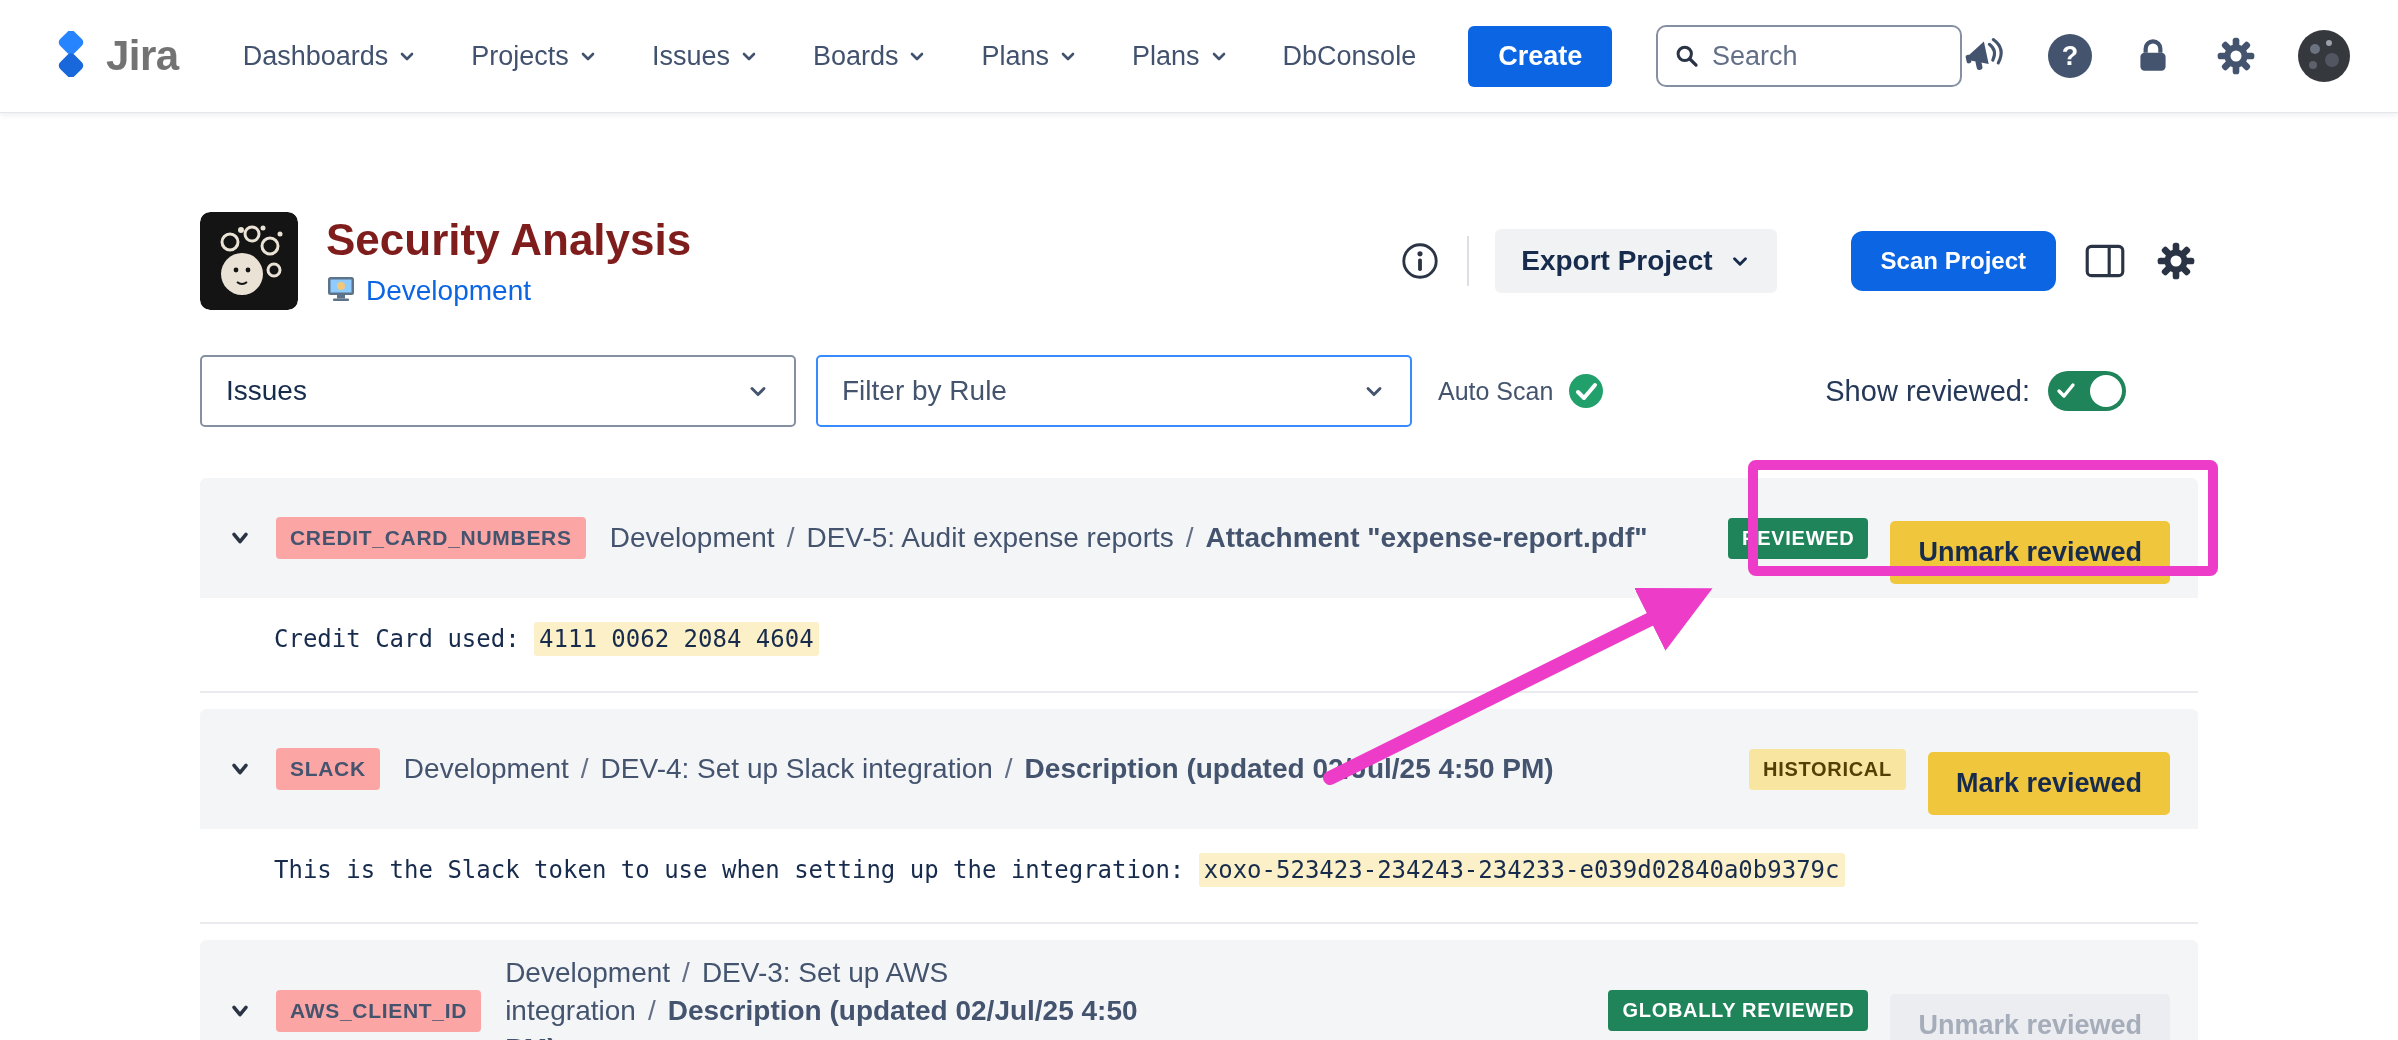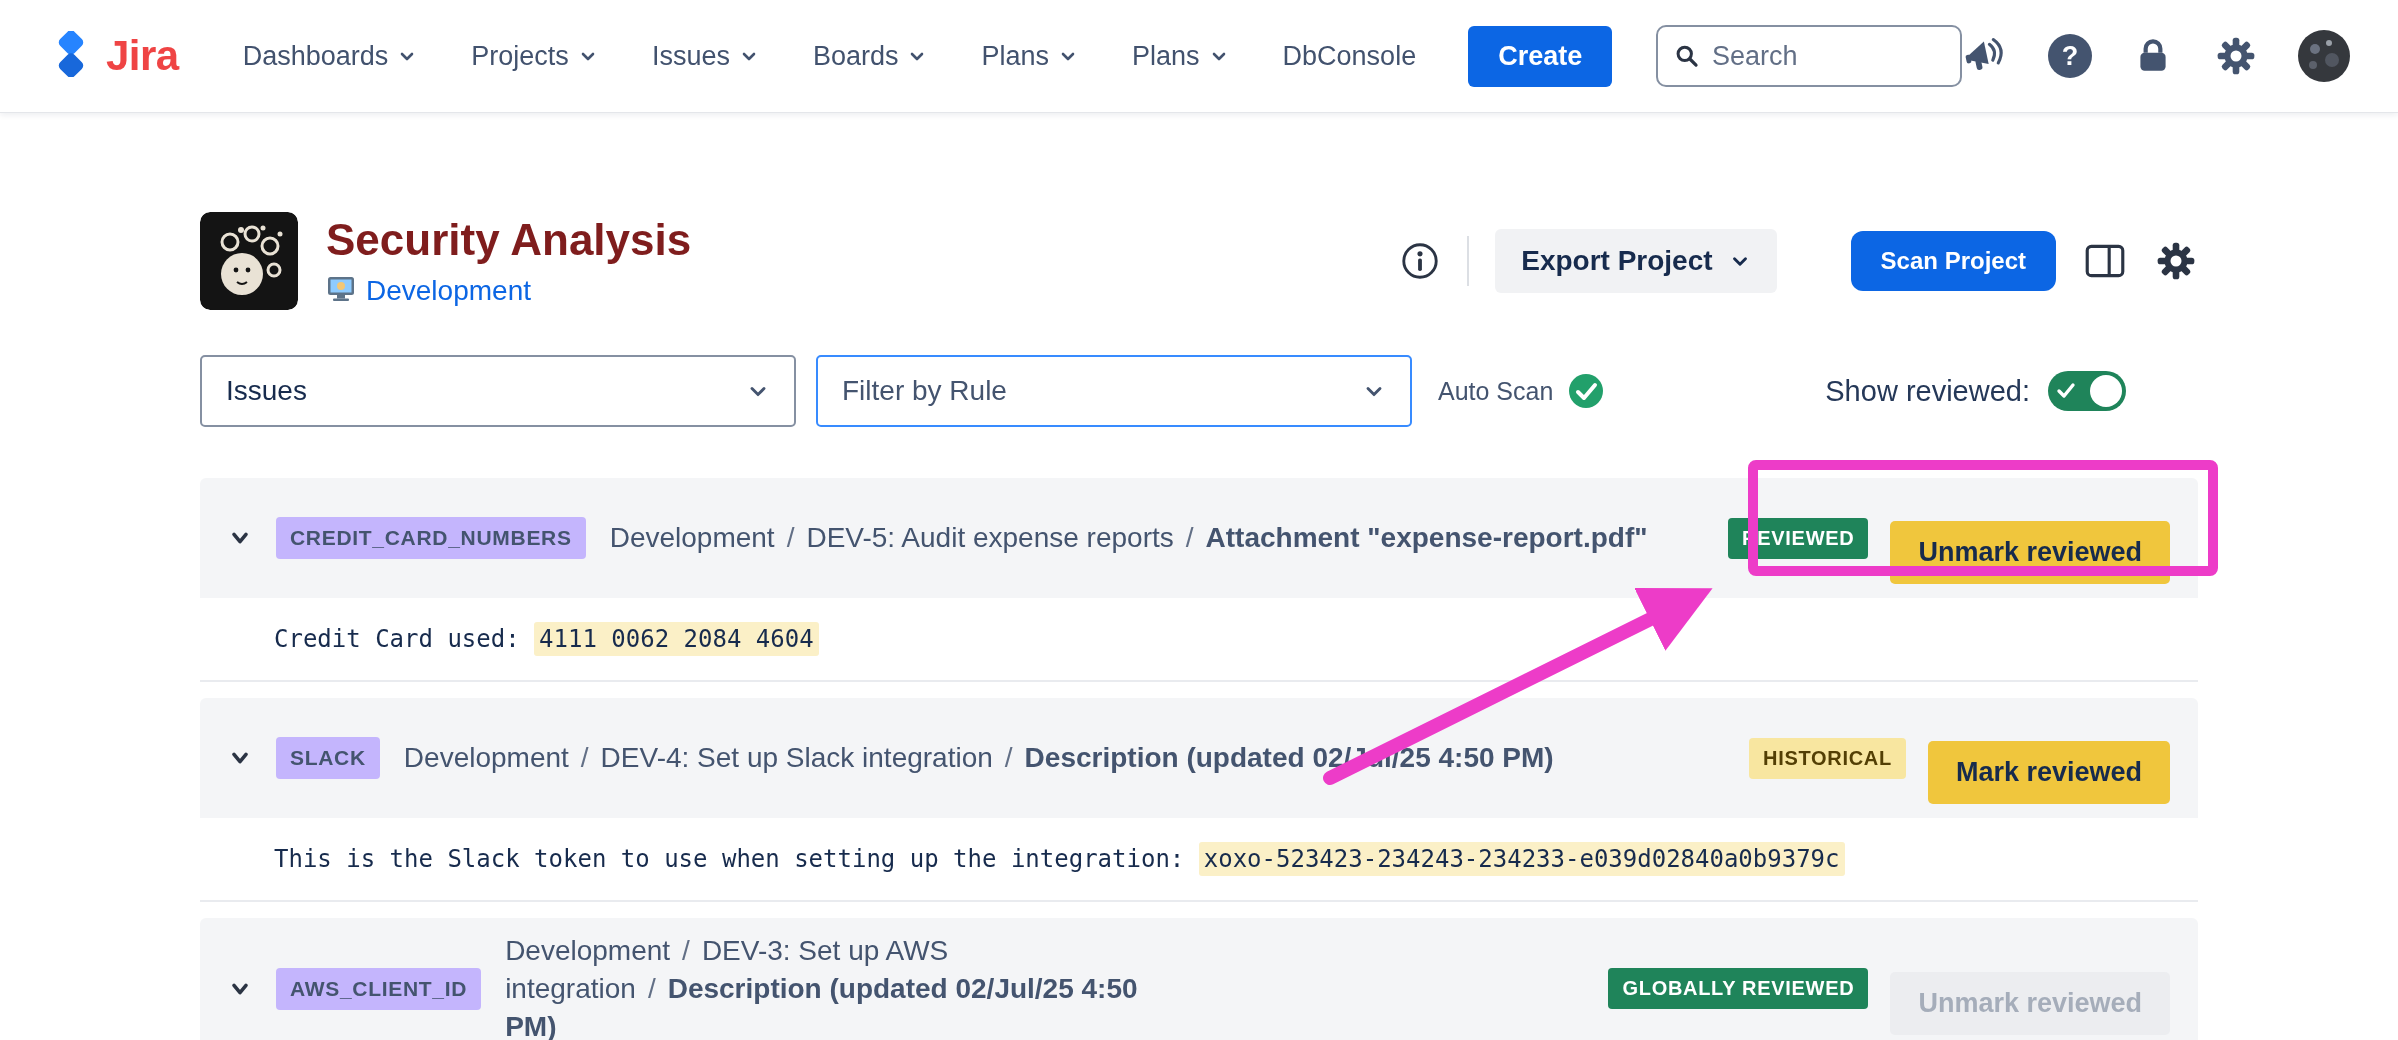--- a/index.html
+++ b/index.html
@@ -11,21 +11,21 @@
 
   
   .topnav {
     height: 113px; display: flex; align-items: center;
     padding: 0 48px; background: #fff;
     border-bottom: 1px solid #E4E6EA;
     box-shadow: 0 2px 6px rgba(9,30,66,0.08);
     position: relative; z-index: 5;
   }
   .brand { display: flex; align-items: center; gap: 12px; margin-right: 64px; cursor: pointer; }
-  .brand-text { font-size: 42px; font-weight: 700; color: #ef4444; letter-spacing: -0.5px; }
+  .brand-text { font-size: 42px; font-weight: 700; color: #737373; letter-spacing: -0.5px; }
   .navitems { display: flex; align-items: center; gap: 54px; }
   .navitem { display: flex; align-items: center; gap: 9px; font-size: 27px; color: #42526E; cursor: pointer; white-space: nowrap; }
   .create-btn {
     margin-left: 52px; background: #0C66E4; color: #fff; border: none;
     font-family: inherit; font-size: 27px; font-weight: 600;
     padding: 15px 30px; border-radius: 6px; cursor: pointer;
   }
   .search-box {
     margin-left: 44px; width: 338px; height: 62px;
     border: 2px solid #8590A2; border-radius: 10px;
@@ -86,21 +86,21 @@
 
   
   .findings { margin-top: 51px; display: flex; flex-direction: column; gap: 16px; }
   .f-head {
     background: #F4F5F7; border-radius: 6px 6px 0 0;
     display: flex; align-items: center; gap: 24px;
     padding: 14px 28px; min-height: 84px;
   }
   .chev { display: flex; align-items: center; cursor: pointer; flex: 0 0 auto; }
   .rule-badge {
-    background: #c4b5fd; color: #44546F; font-weight: 700; font-size: 21px;
+    background: #fca5a5; color: #44546F; font-weight: 700; font-size: 21px;
     letter-spacing: 0.7px; padding: 9px 14px; border-radius: 4px; white-space: nowrap; flex: 0 0 auto;
   }
   .crumbs { font-size: 28px; color: #44546F; line-height: 1.35; }
   .crumbs .sep { margin: 0 12px; color: #626F86; }
   .crumbs .crumb { cursor: default; }
   .crumbs .loc { font-weight: 700; color: #44546F; }
   .crumbs.narrow { max-width: 660px; }
   .f-actions { margin-left: auto; display: flex; align-items: center; gap: 22px; flex: 0 0 auto; }
   .status-badge {
     font-size: 20px; font-weight: 700; letter-spacing: 0.7px;
@@ -109,21 +109,21 @@
   .status-badge.green { background: #1F845A; color: #fff; }
   .status-badge.yellow { background: #F8E6A0; color: #533F04; }
   .ybtn {
     background: #F0C63D; color: #172B4D; border: none; border-radius: 5px;
     font-family: inherit; font-size: 27px; font-weight: 600;
     padding: 16px 28px; cursor: pointer; white-space: nowrap; margin-top: 29px;
   }
   .ybtn.disabled { background: #ECEDF0; color: #A5ADBA; cursor: default; }
   .f-body {
     background: #fff; border-bottom: 2px solid #E9EBEF;
-    padding: 27px 28px 27px 74px;
+    padding: 27px 28px 38px 74px;
   }
   .mono { font-family: "DejaVu Sans Mono", monospace; font-size: 24px; color: #172B4D; }
   .hl { background: #FBF0C7; padding: 3px 5px; border-radius: 3px; }
 
   
   .anno-box {
     position: absolute; left: 1748px; top: 460px; width: 470px; height: 116px;
     border: 10px solid #ED3CC8; border-radius: 8px; pointer-events: none; z-index: 40;
   }
   .anno-arrow { position: absolute; left: 0; top: 0; pointer-events: none; z-index: 41; }

